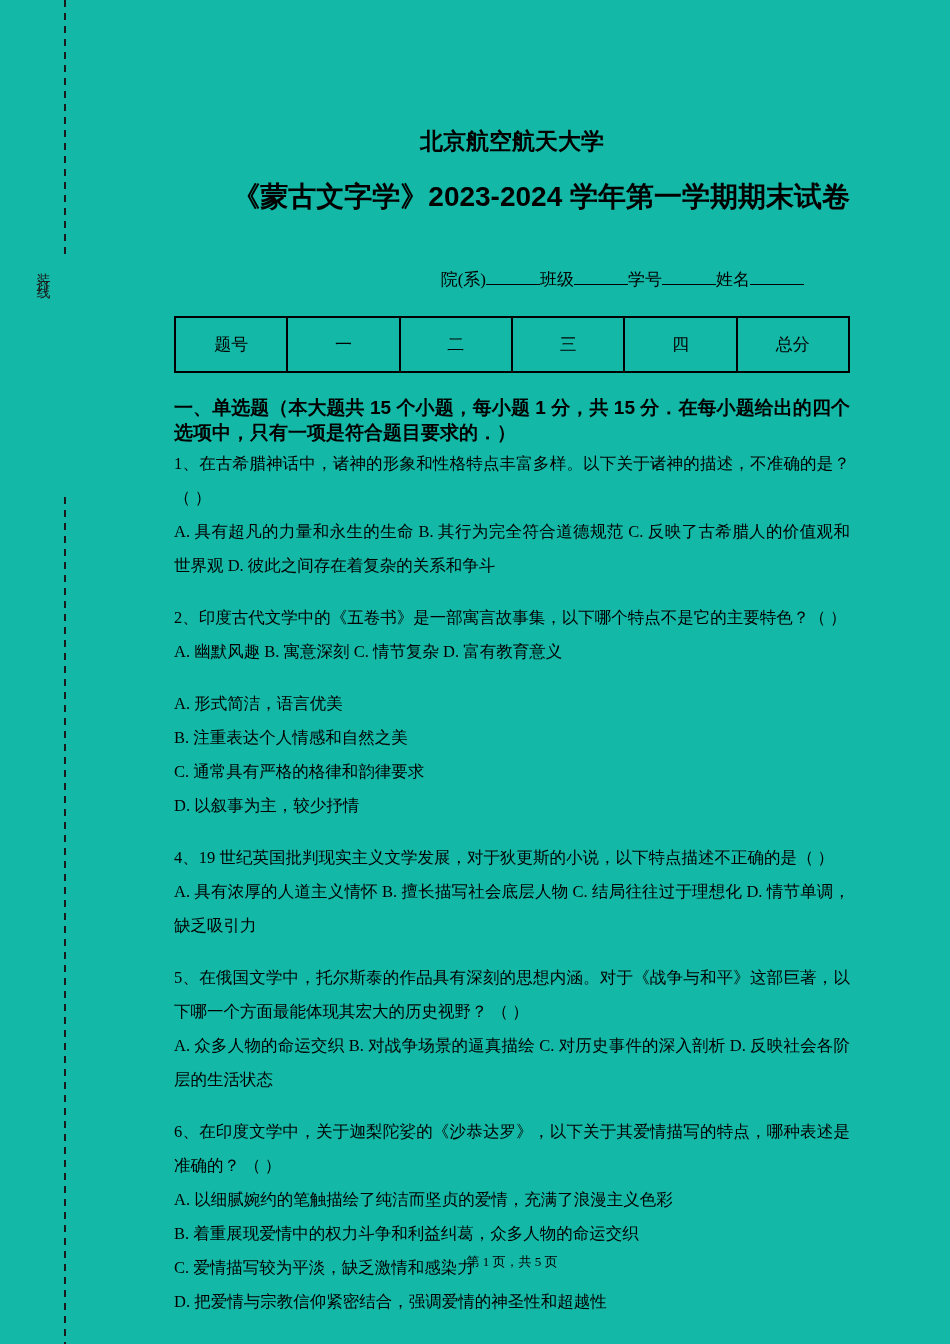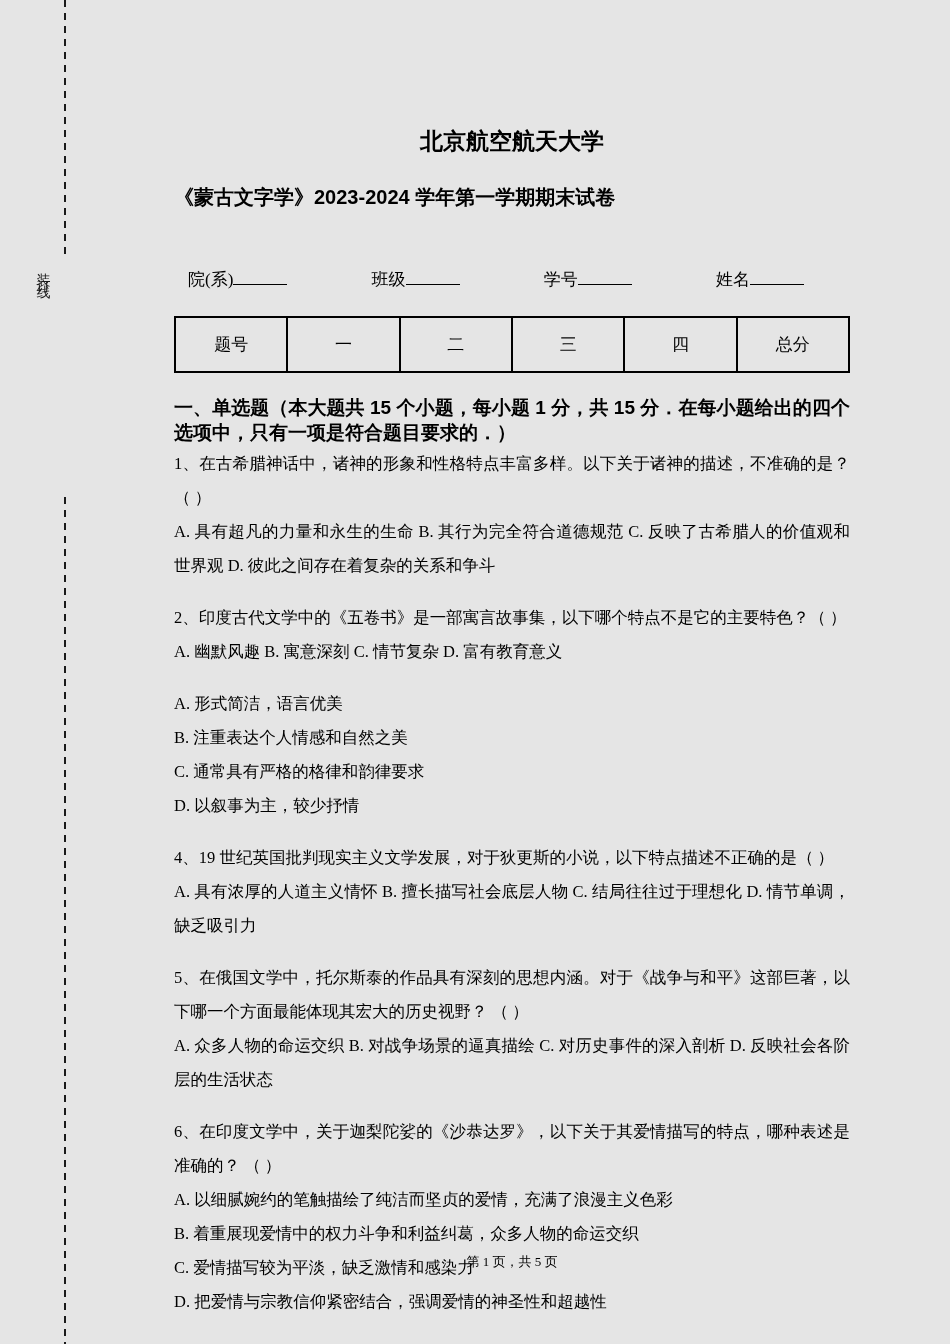--- a/index.html
+++ b/index.html
@@ -1,21 +1,21 @@
 <!DOCTYPE html>
 <html><head>
 <meta charset="utf-8">
 <style>
   * { box-sizing: border-box; }
   html, body { margin: 0; padding: 0; background: #ffffff; }
   .page {
     position: relative;
     width: 950px;
     height: 1344px;
-    background: #e5e5e5;
+    background: #14b8a6;
     color: #000000;
     font-family: "Liberation Serif", "DejaVu Serif", serif;
     overflow: hidden;
   }
 
   
   .binding-seg {
     position: absolute;
     left: 64px;
     width: 2px;
@@ -39,30 +39,30 @@
   .title {
     margin: 126px 0 0 0;
     text-align: center;
     font-size: 23px;
     line-height: 30px;
     font-weight: bold;
     font-family: "Liberation Sans", "DejaVu Sans", sans-serif;
   }
   .subtitle {
     margin: 26px 0 0 0;
-    text-align: left;
-    font-size: 20px;
+    text-align: right;
+    font-size: 28px;
     line-height: 30px;
     font-weight: bold;
     font-family: "Liberation Sans", "DejaVu Sans", sans-serif;
   }
 
   .info-row {
     display: flex;
-    justify-content: space-between;
+    justify-content: flex-end;
     margin-top: 56px;
     padding: 0 46px 0 14px;
     font-size: 17px;
     line-height: 24px;
   }
   .info-field { white-space: nowrap; }
   .blank {
     display: inline-block;
     width: 54px;
     height: 16px;

